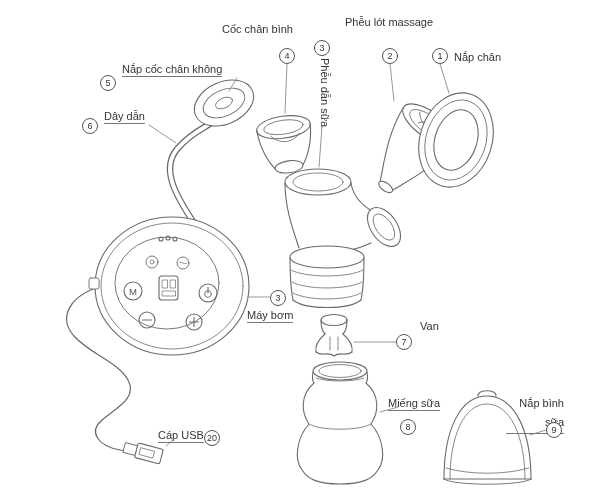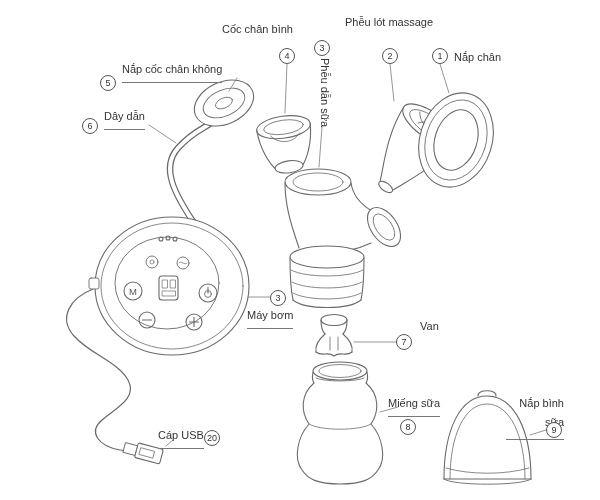--- a/index.html
+++ b/index.html
@@ -4,21 +4,21 @@
 <style>
   * { margin:0; padding:0; box-sizing:border-box; }
   html,body { width:600px; height:500px; background:#fff;
               font-family:"Liberation Sans","DejaVu Sans",sans-serif; }
   .stage { position:relative; width:600px; height:500px; background:#fff; overflow:hidden; }
   .stage svg { position:absolute; left:0; top:0; }
   .num { position:absolute; width:16px; height:16px; border:1px solid #555;
          border-radius:50%; background:#fff; color:#333; font-size:9px;
          line-height:14px; text-align:center; z-index:3; }
   .lbl { position:absolute; font-size:11px; color:#333; white-space:nowrap; z-index:3; }
-  .lbl.u { border-bottom:1px solid #777; padding-bottom:7px; }
+  .lbl.u { border-bottom:1px solid #777; padding-bottom:1px; }
   .lbl.wrap { white-space:normal; width:58px; text-align:right; line-height:19px; }
   .lbl.vertical { transform:rotate(90deg); transform-origin:0 0; }
 </style>
 </head>
 <body>
 
 <div class="stage">
 
   <svg width="600" height="500" viewBox="0 0 600 500">
     <g fill="none" stroke="#6a6a6a" stroke-width="1.1" stroke-linecap="round" stroke-linejoin="round">

